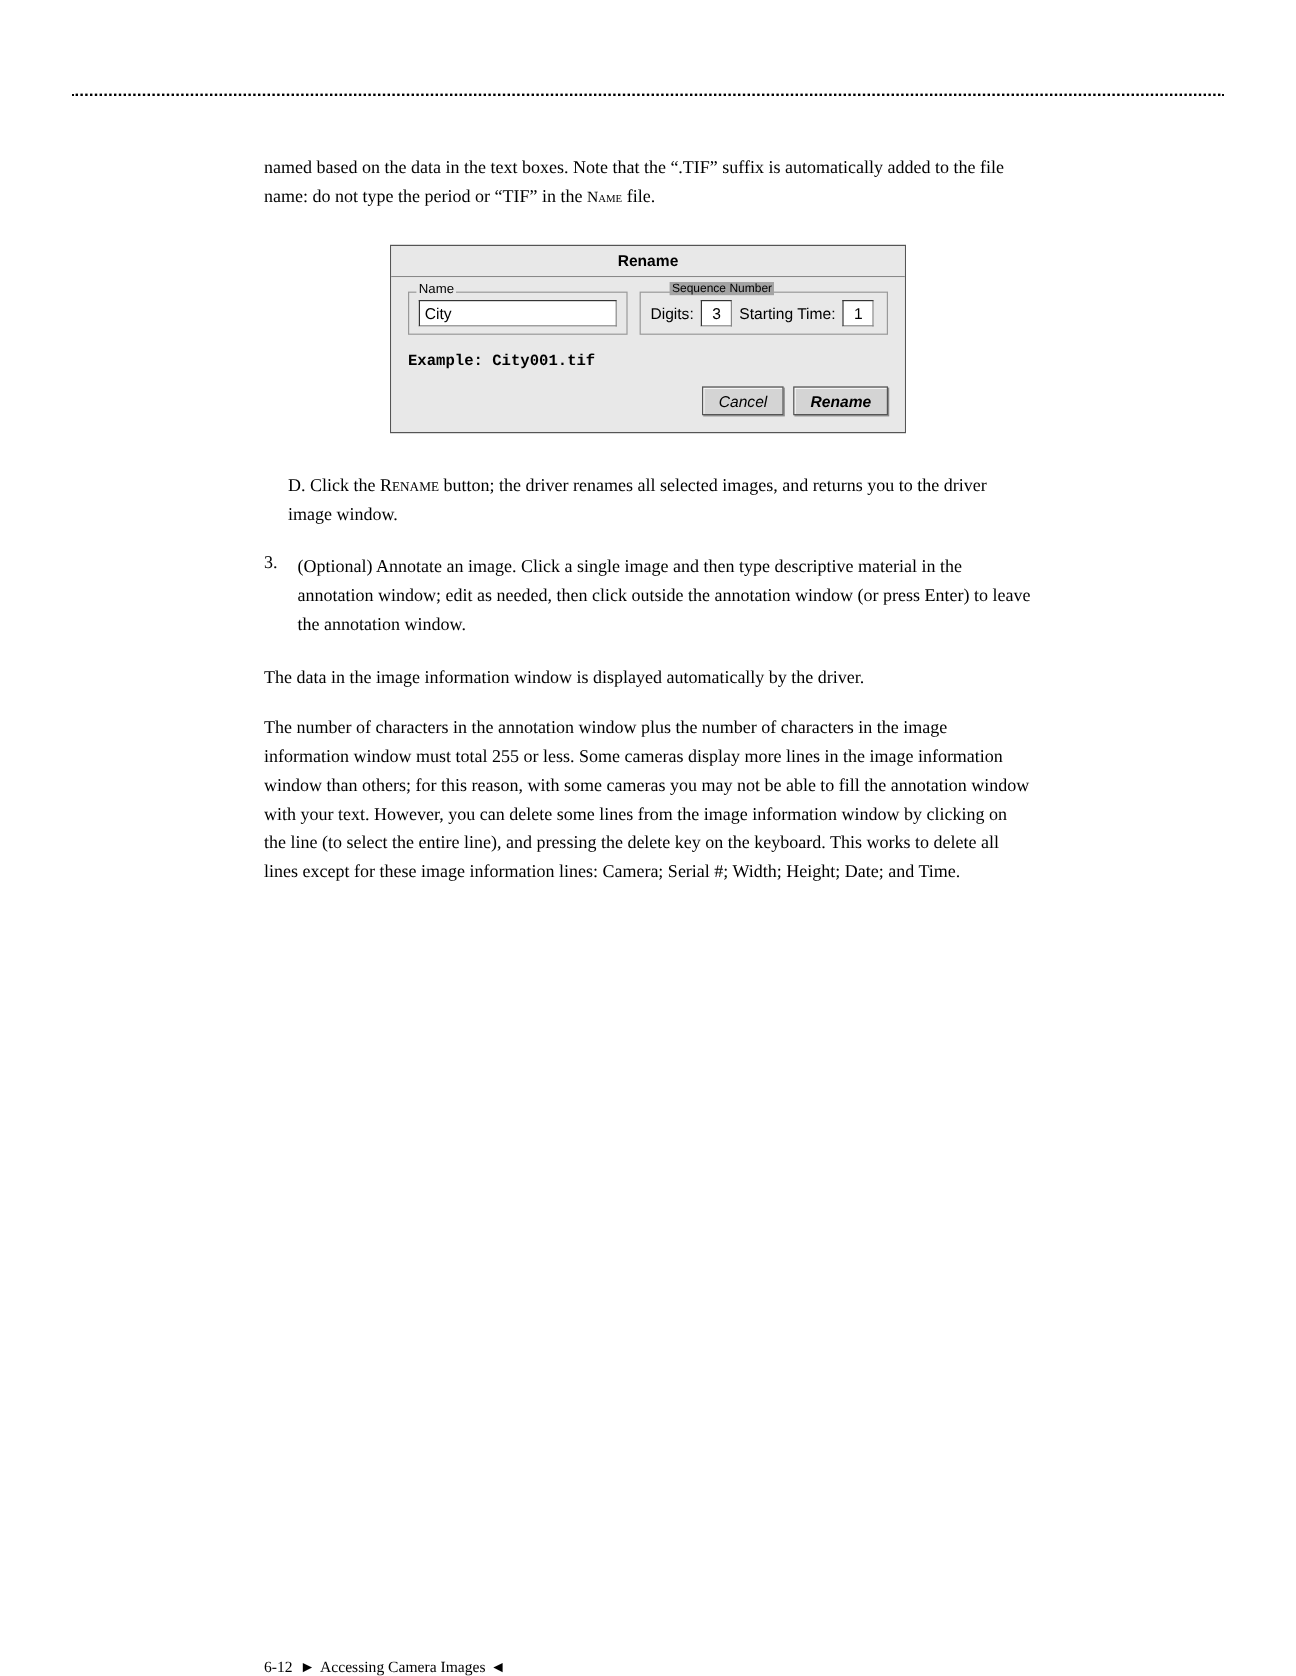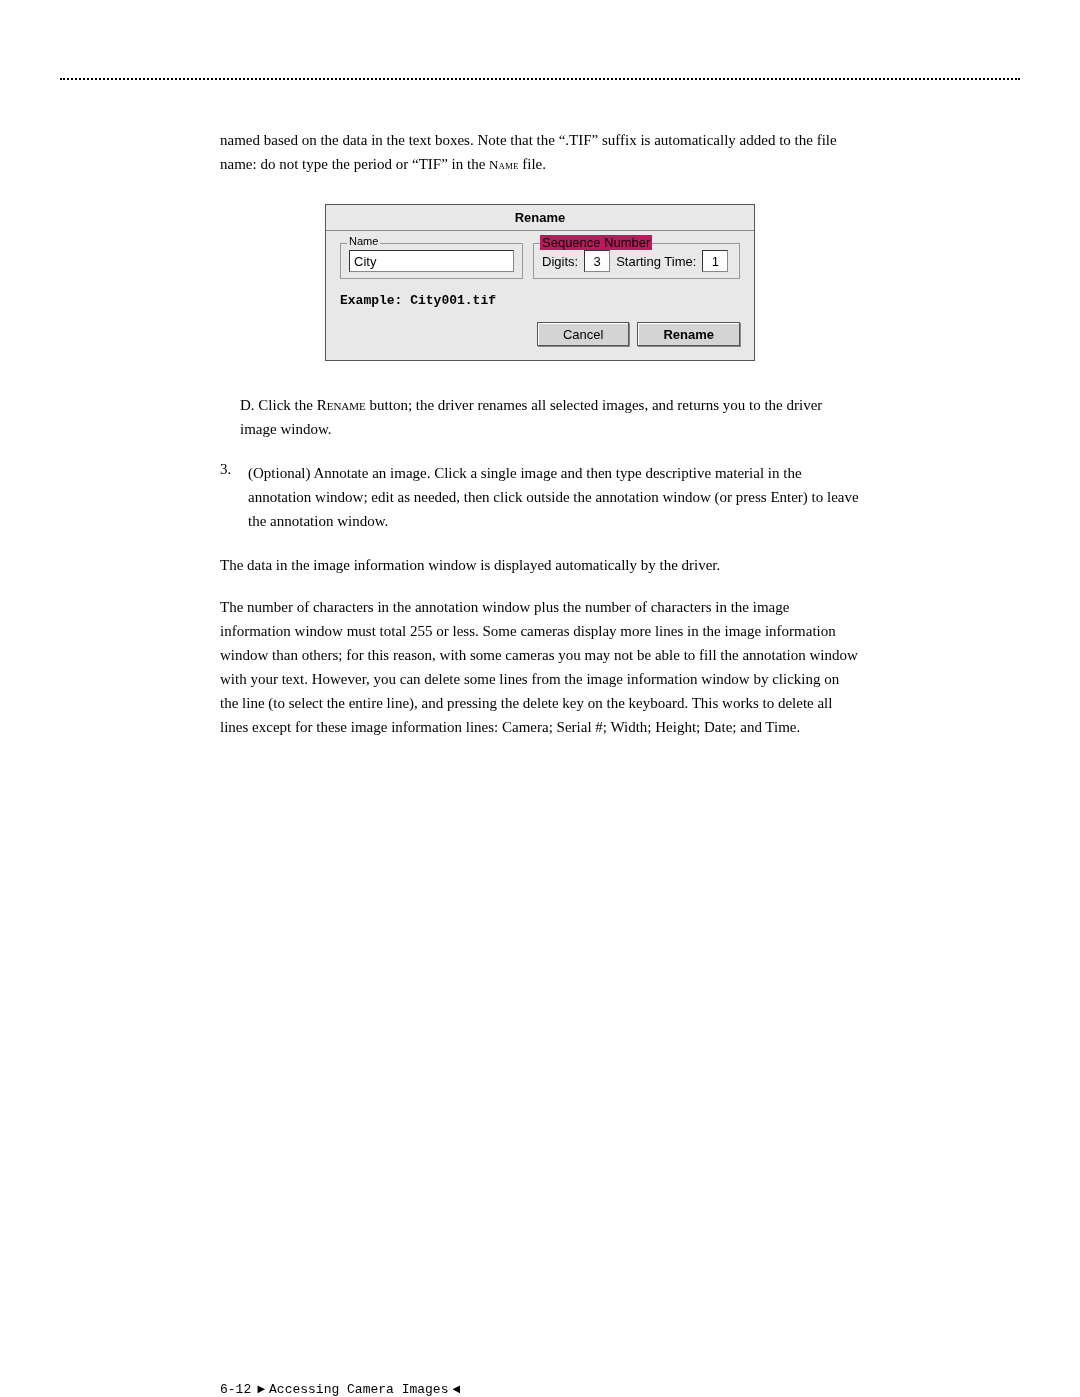--- a/index.html
+++ b/index.html
@@ -144,22 +144,23 @@
     }
 
     .dialog-button {
       min-width: 68px;
       height: 24px;
       border: 1.5px solid #555;
       background: #d4d4d4;
       font-size: 13px;
       font-family: 'Helvetica Neue', Helvetica, Arial, sans-serif;
       cursor: pointer;
-      padding: 0 25px;
+      padding: 0 13px;
       box-shadow: 1px 1px 0 #888, inset 1px 1px 0 #fff;
+      font-style: italic;
     }
 
     .rename-button {
       font-weight: bold;
     }
 
     
     .section-d {
       margin-bottom: 20px;
       padding-left: 20px;
@@ -201,21 +202,21 @@
     
     .footer {
       position: absolute;
       bottom: 60px;
       left: 0;
       right: 0;
       display: flex;
       align-items: center;
       padding: 0 220px;
       font-size: 13px;
-      font-family: Liberation Mono, monospace;
+      font-family: Liberation Serif, serif;
     }
 
     .footer-page {
       margin-right: 6px;
     }
 
     .footer-arrow-right {
       margin-right: 4px;
     }
 
@@ -250,23 +251,23 @@
       border: 1px solid #999;
       padding: 6px 8px 6px 8px;
       position: relative;
       background: #e8e8e8;
       flex: 1;
     }
 
     .seq-group-label {
       position: absolute;
       top: -9px;
-      left: 6px;
-      background: #be185d;
-      font-size: 13px;
+      left: 24px;
+      background: #a3a3a3;
+      font-size: 10px;
       font-family: 'Helvetica Neue', Helvetica, Arial, sans-serif;
       padding: 0 2px;
     }
 
     .panels-row {
       display: flex;
       align-items: stretch;
       margin-bottom: 14px;
       gap: 0;
     }

